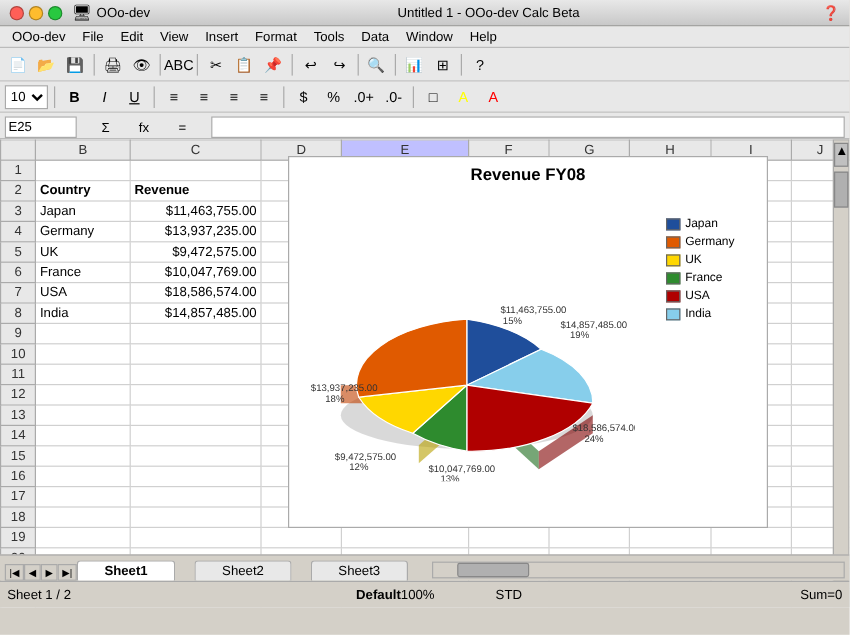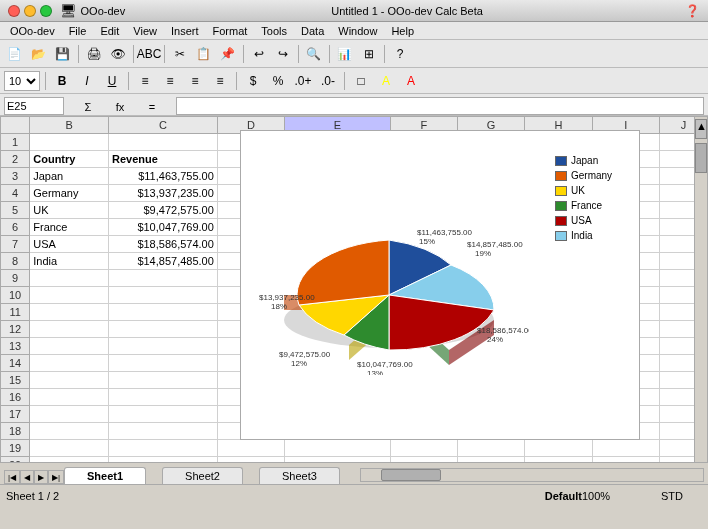--- a/index.html
+++ b/index.html
@@ -620,20 +620,21 @@
             <td class="data-cell col-F"></td>
             <td class="data-cell col-G"></td>
             <td class="data-cell col-H"></td>
             <td class="data-cell col-I"></td>
             <td class="data-cell col-J"></td>
           </tr>
         </tbody>
     </table>
 
     <div class="chart-container">
+      <div class="chart-title">Revenue FY08</div>
       <div class="chart-inner">
         <div class="chart-svg-area">
           <svg width="280" height="240" viewBox="0 0 280 240">
 
             <ellipse cx="140" cy="185" rx="105" ry="28" fill="rgba(0,0,0,0.15)"></ellipse>
 
             <path d="M 140 160 L 35 160 L 35 175 L 140 175 Z" fill="#c04000" opacity="0.6"></path>
 
             <path d="M 140 160 L 200 215 L 200 230 L 140 175 Z" fill="#1a6b1a" opacity="0.6"></path>
 
@@ -722,14 +723,15 @@
     <div style="flex:1;height:14px;background:#d4d0c8;border:1px solid #aaa;position:relative;margin:2px 4px;">
       <div style="width:60px;height:12px;background:#b0b0b0;border:1px solid #888;border-radius:2px;position:absolute;left:20px;"></div>
     </div>
   </div>
 
   <div id="statusbar" style="position:absolute;bottom:0;left:0;right:0;">
     <span class="status-left">Sheet 1 / 2</span>
     <span class="status-center">Default</span>
     <span class="status-zoom">100%</span>
     <span class="status-mode">STD</span>
+    <span class="status-sum">Sum=0</span>
   </div>
 </div>
 
 </body></html>

